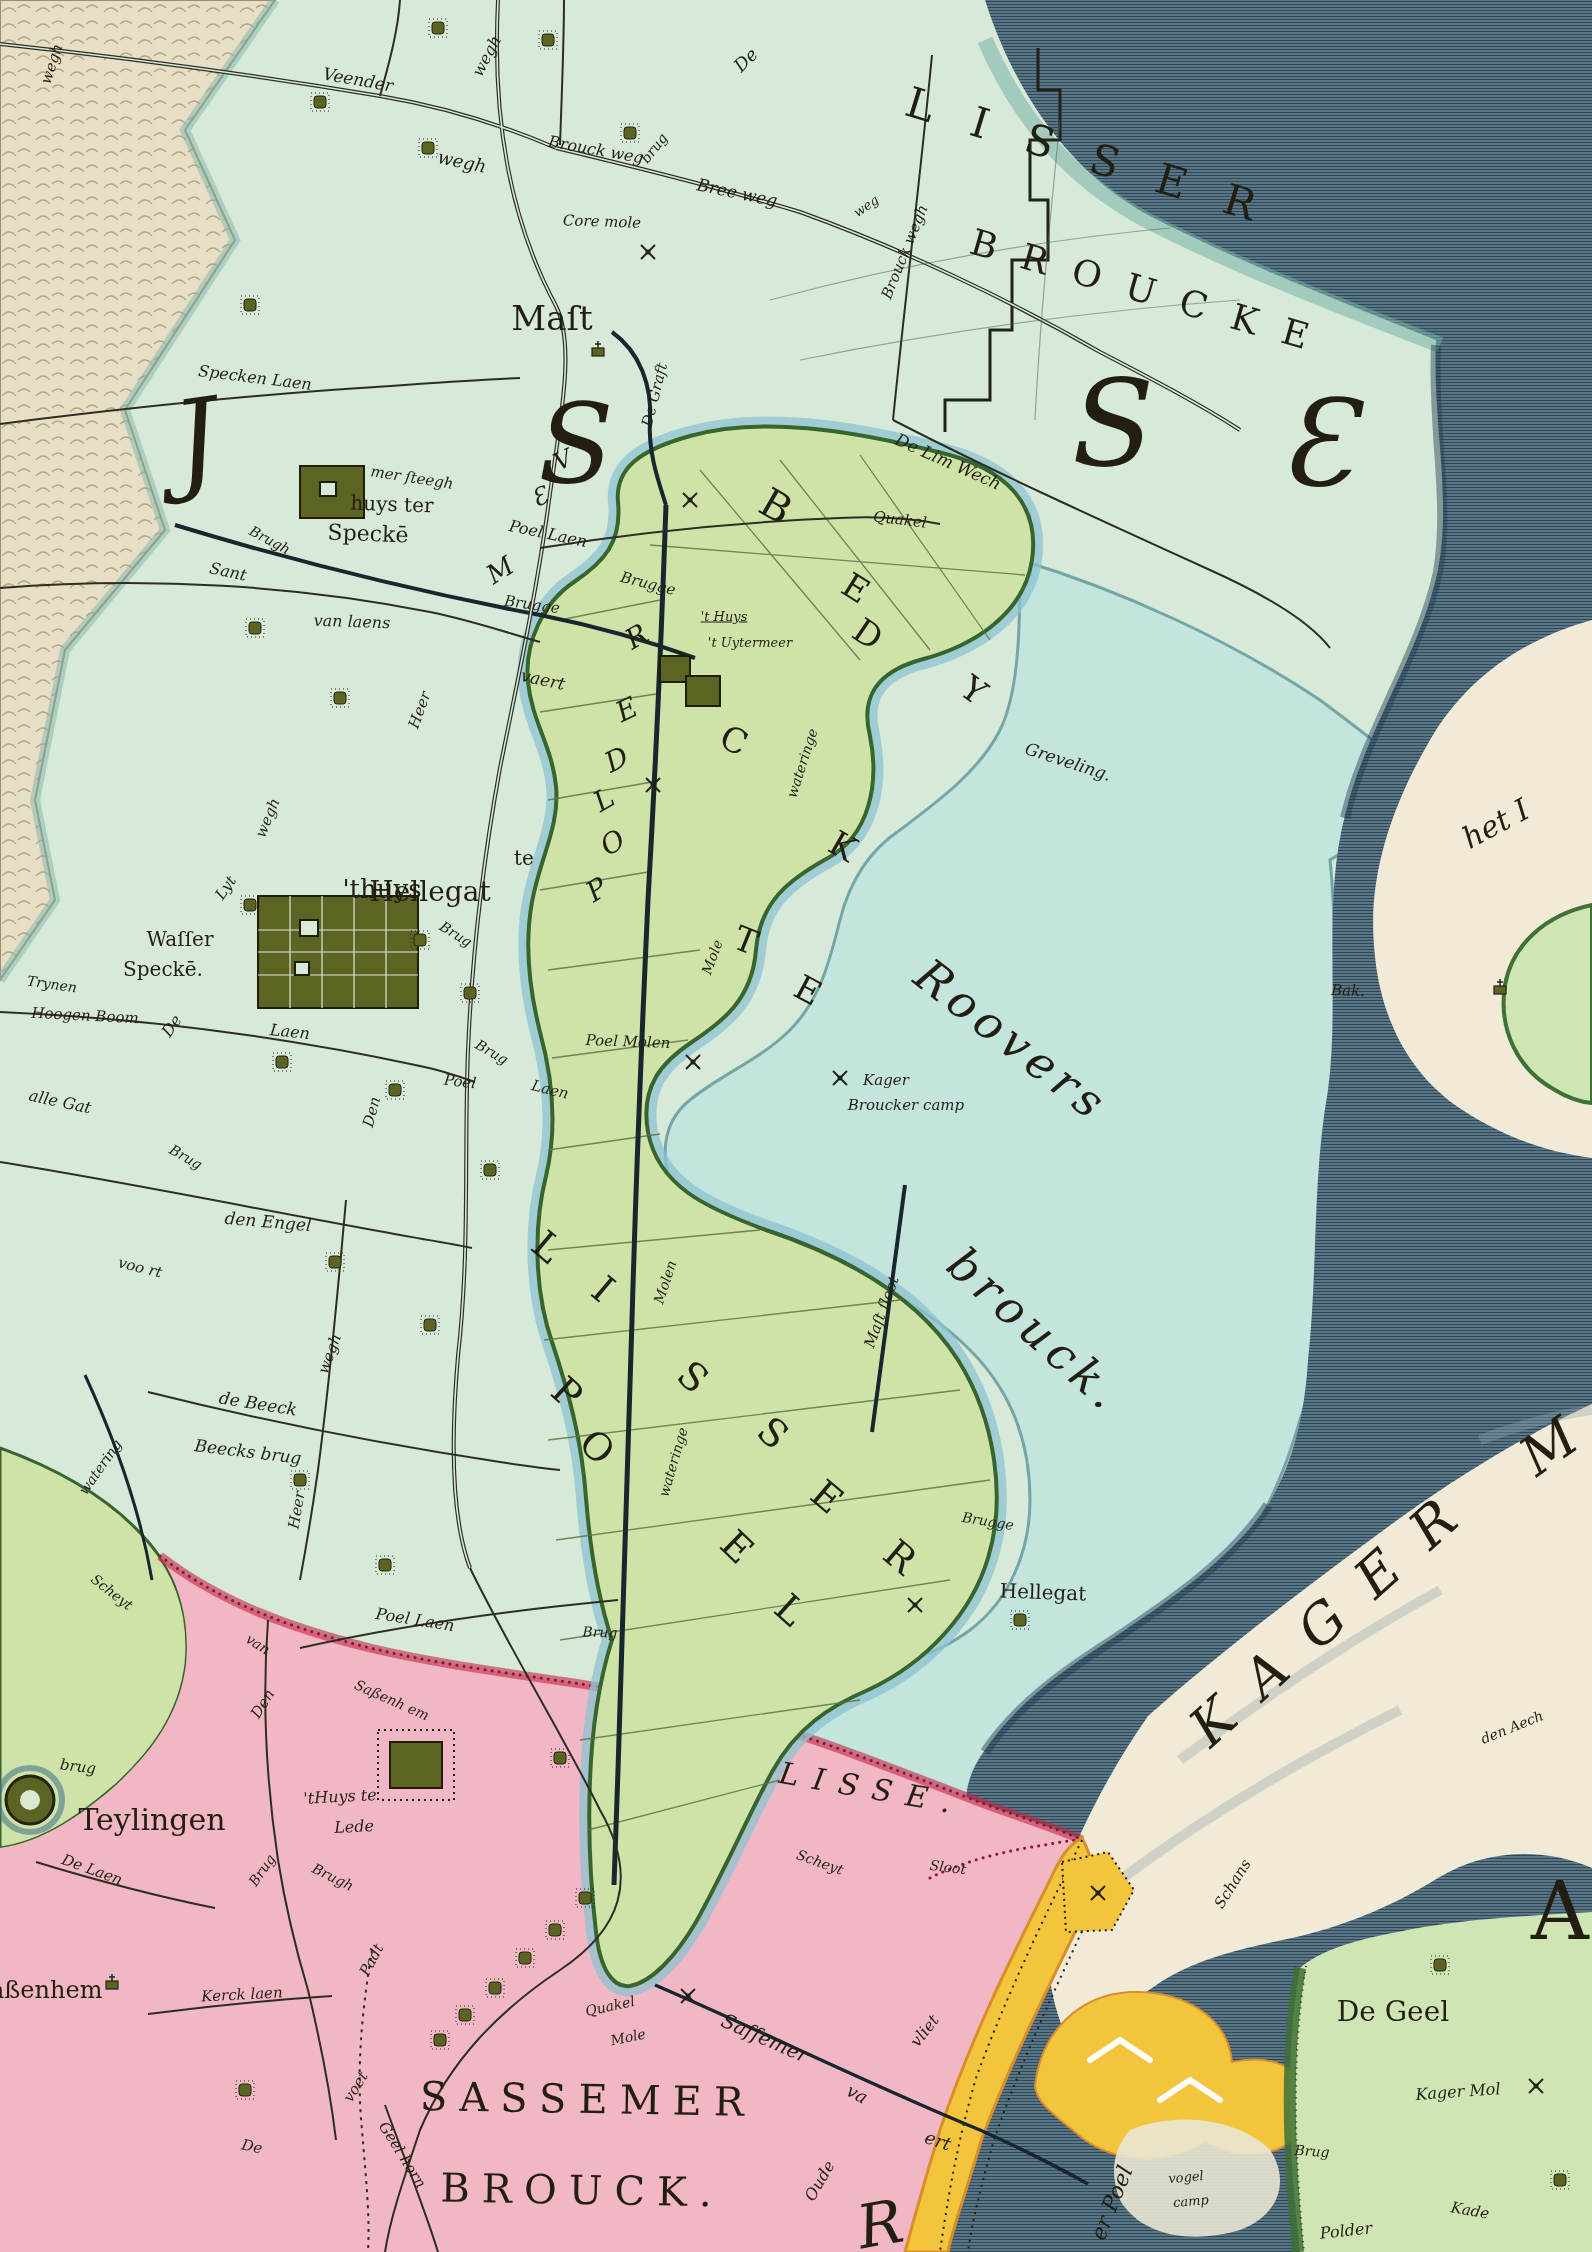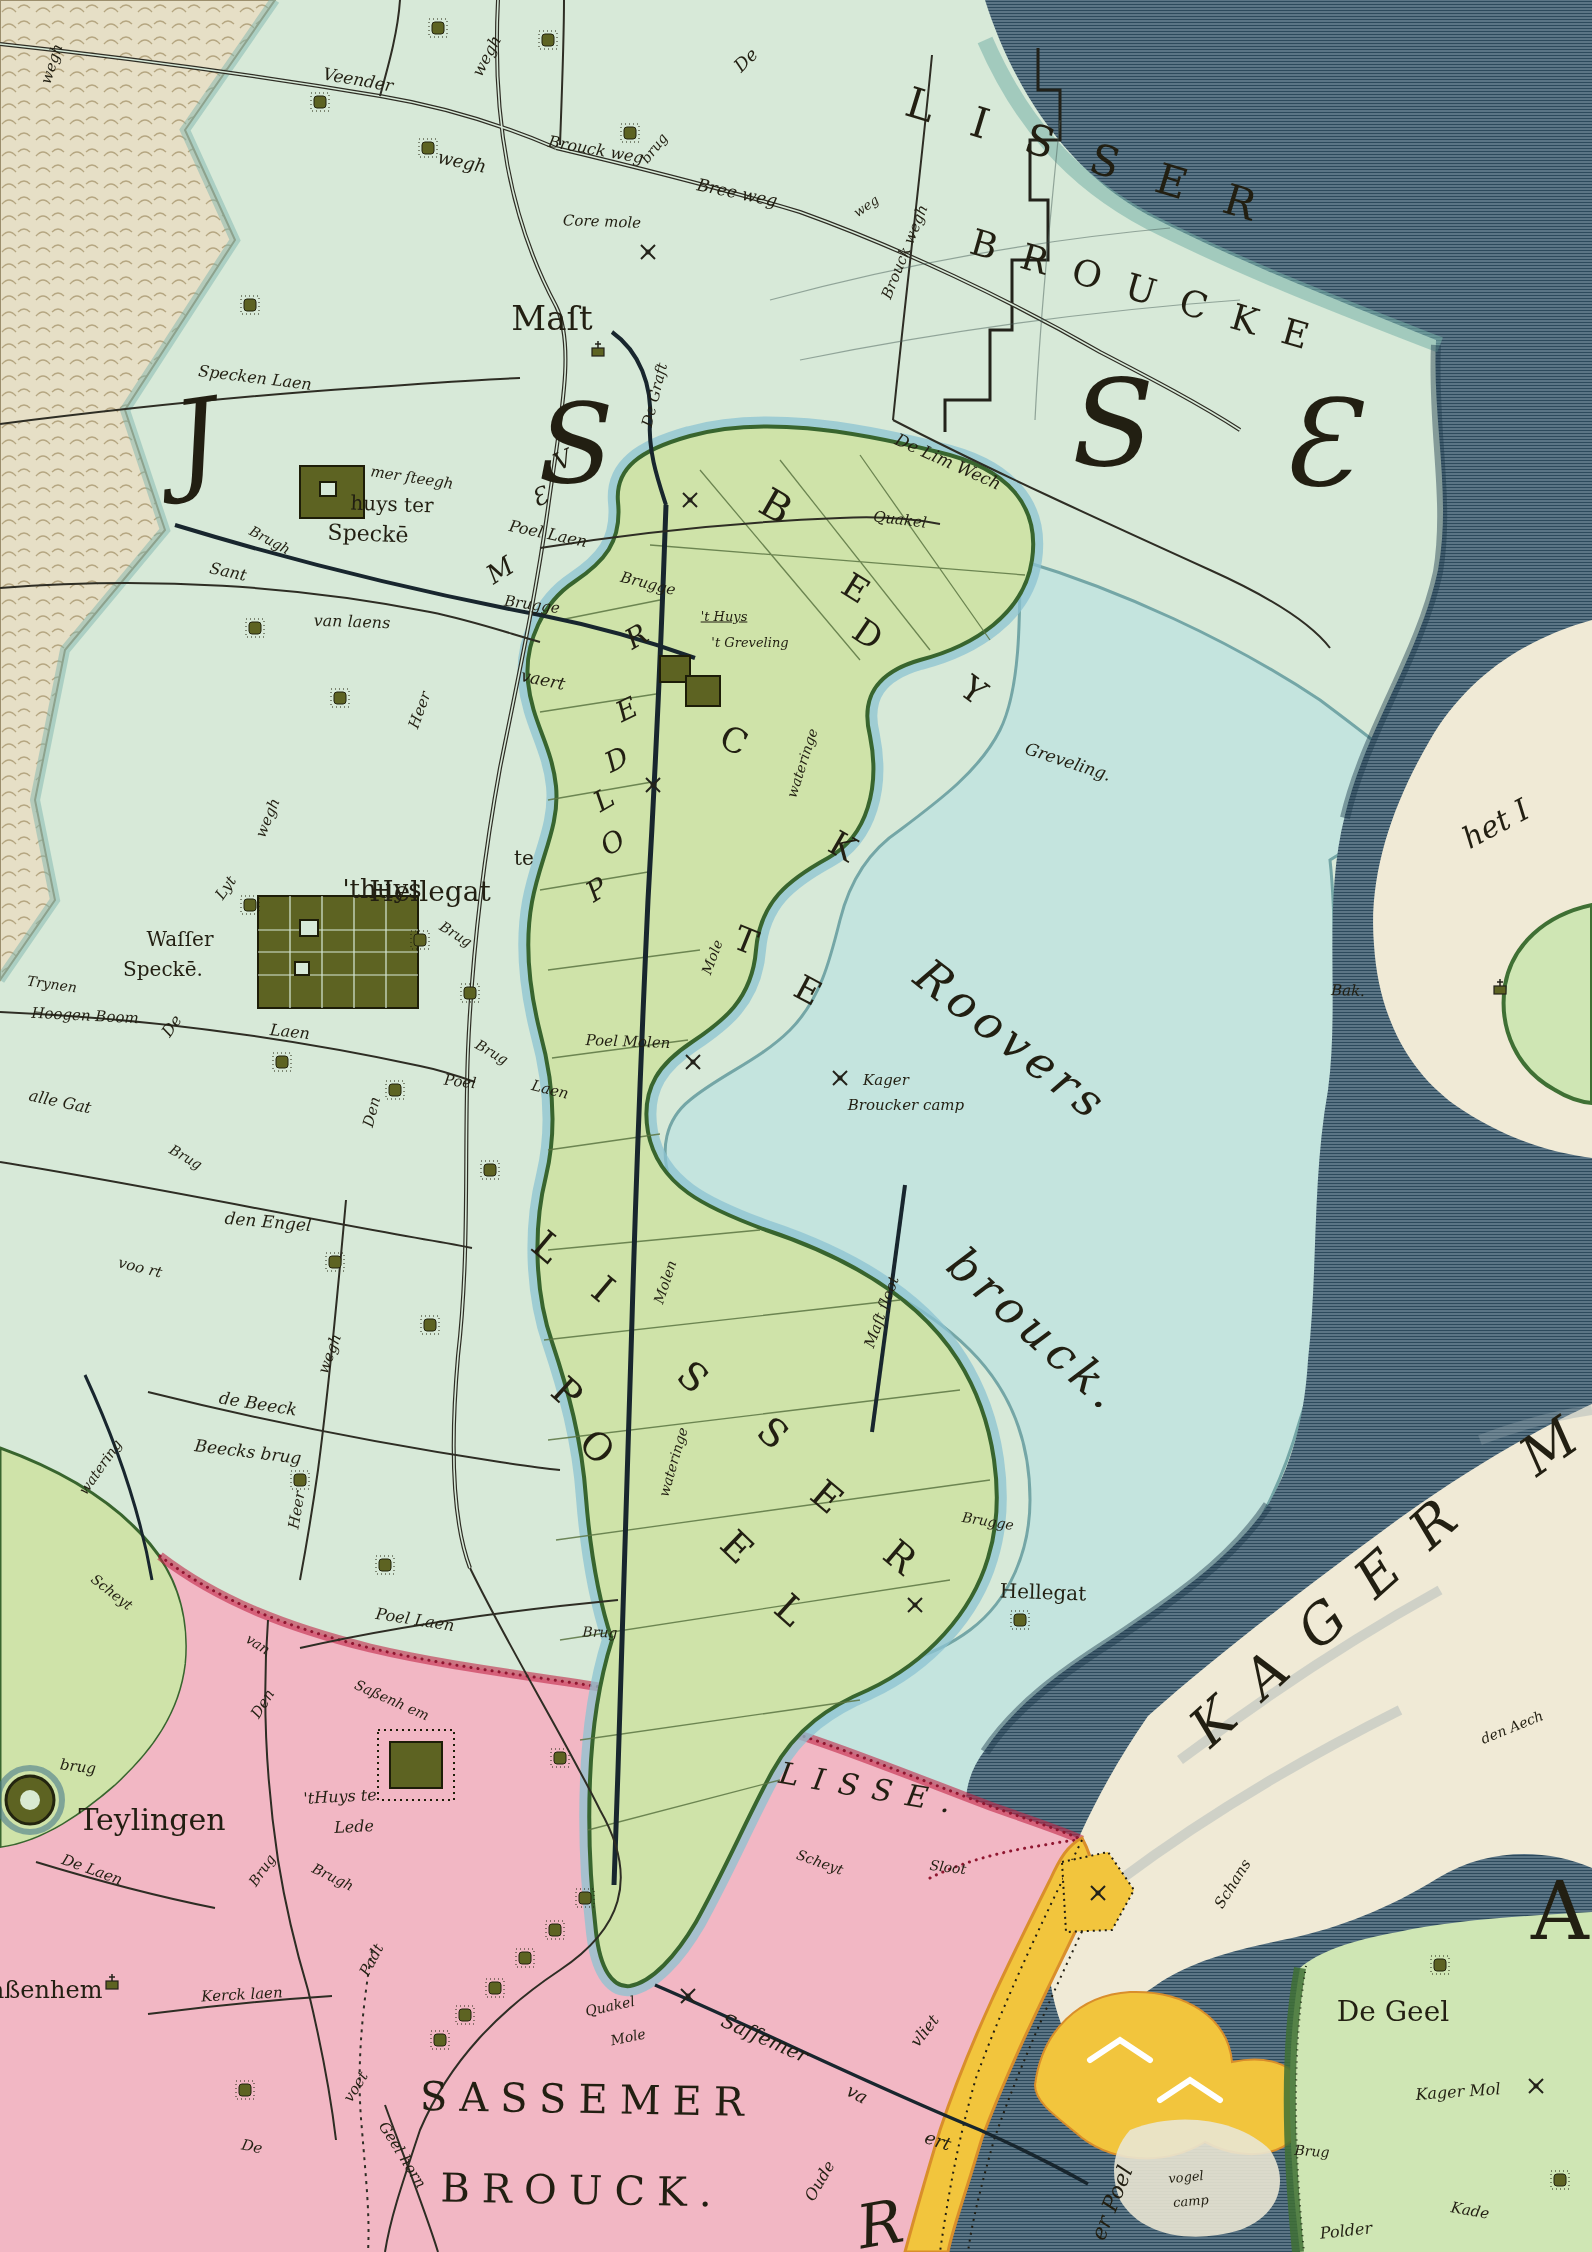--- a/index.html
+++ b/index.html
@@ -260,21 +260,21 @@
       <span class="lbl it" style="left: 548px; top: 534px; font-size: 16px; transform: translate(-50%, -50%) rotate(12deg);">Poel Laen</span>
       <span class="lbl it" style="left: 270px; top: 540px; font-size: 14px; transform: translate(-50%, -50%) rotate(28deg);">Brugh</span>
       <span class="lbl it" style="left: 228px; top: 572px; font-size: 16px; transform: translate(-50%, -50%) rotate(12deg);">Sant</span>
       <span class="lbl it" style="left: 352px; top: 622px; font-size: 16px; transform: translate(-50%, -50%) rotate(2deg);">van laens</span>
       <span class="lbl it" style="left: 532px; top: 605px; font-size: 15px; transform: translate(-50%, -50%) rotate(8deg);">Brugge</span>
       <span class="lbl it" style="left: 648px; top: 584px; font-size: 15px; transform: translate(-50%, -50%) rotate(14deg);">Brugge</span>
       <span class="lbl it" style="left: 543px; top: 680px; font-size: 17px; transform: translate(-50%, -50%) rotate(12deg);">vaert</span>
       <span class="lbl it" style="left: 420px; top: 710px; font-size: 15px; transform: translate(-50%, -50%) rotate(-70deg);">Heer</span>
       <span class="lbl it" style="left: 900px; top: 520px; font-size: 15px; transform: translate(-50%, -50%) rotate(7deg);">Quakel</span>
       <span class="lbl it" style="left: 724px; top: 616px; font-size: 13px; transform: translate(-50%, -50%) rotate(0deg); text-decoration: underline;">'t Huys</span>
-      <span class="lbl it" style="left: 750px; top: 642px; font-size: 13px; transform: translate(-50%, -50%) rotate(0deg);">'t Greveling</span>
+      <span class="lbl it" style="left: 750px; top: 642px; font-size: 13px; transform: translate(-50%, -50%) rotate(0deg);">'t Uytermeer</span>
       <span class="lbl it" style="left: 802px; top: 763px; font-size: 14px; transform: translate(-50%, -50%) rotate(-72deg);">wateringe</span>
       <span class="lbl it" style="left: 1068px; top: 762px; font-size: 17px; transform: translate(-50%, -50%) rotate(18deg);">Greveling.</span>
       <span class="lbl it" style="left: 712px; top: 957px; font-size: 14px; transform: translate(-50%, -50%) rotate(-70deg);">Mole</span>
       <span class="lbl it" style="left: 628px; top: 1042px; font-size: 15px; transform: translate(-50%, -50%) rotate(2deg);">Poel Molen</span>
       <span class="lbl it" style="left: 886px; top: 1080px; font-size: 15px; transform: translate(-50%, -50%) rotate(0deg);">Kager</span>
       <span class="lbl it" style="left: 906px; top: 1105px; font-size: 15px; transform: translate(-50%, -50%) rotate(0deg);">Broucker camp</span>
       <span class="lbl it" style="left: 882px; top: 1312px; font-size: 15px; transform: translate(-50%, -50%) rotate(-70deg);">Maſt ſloot</span>
       <span class="lbl it" style="left: 226px; top: 888px; font-size: 15px; transform: translate(-50%, -50%) rotate(-55deg);">Lyt</span>
       <span class="lbl it" style="left: 268px; top: 818px; font-size: 15px; transform: translate(-50%, -50%) rotate(-68deg);">wegh</span>
       <span class="lbl it" style="left: 52px; top: 984px; font-size: 14px; transform: translate(-50%, -50%) rotate(8deg);">Trynen</span>

